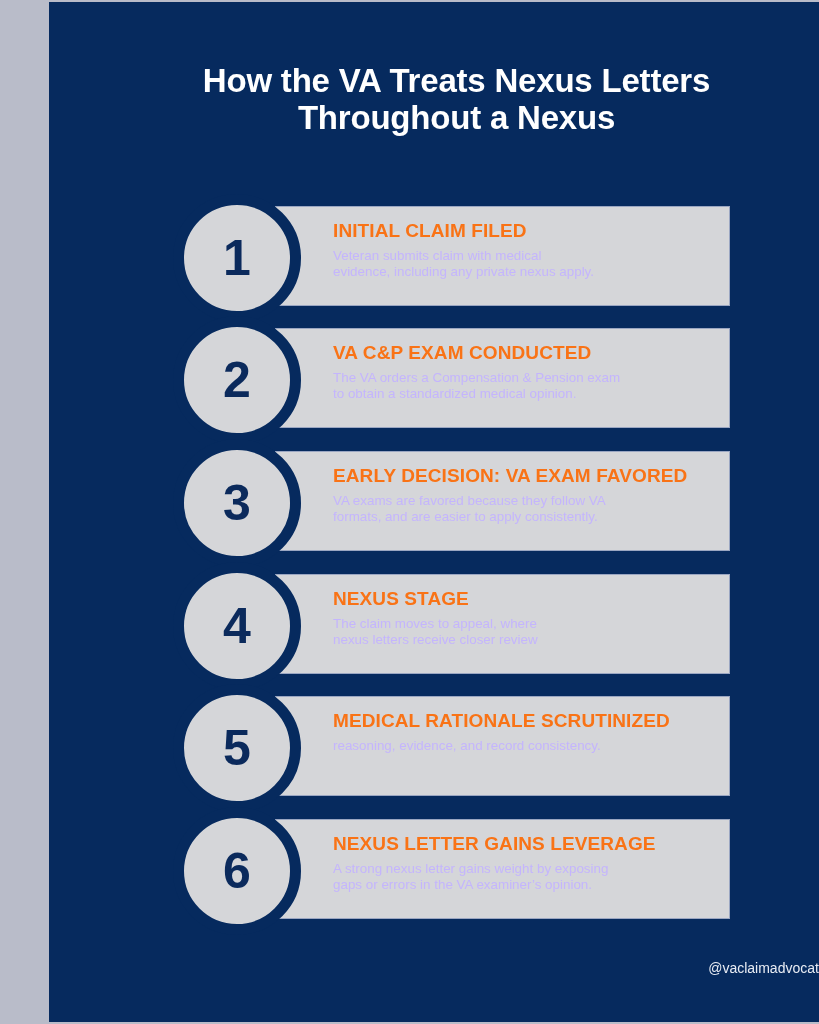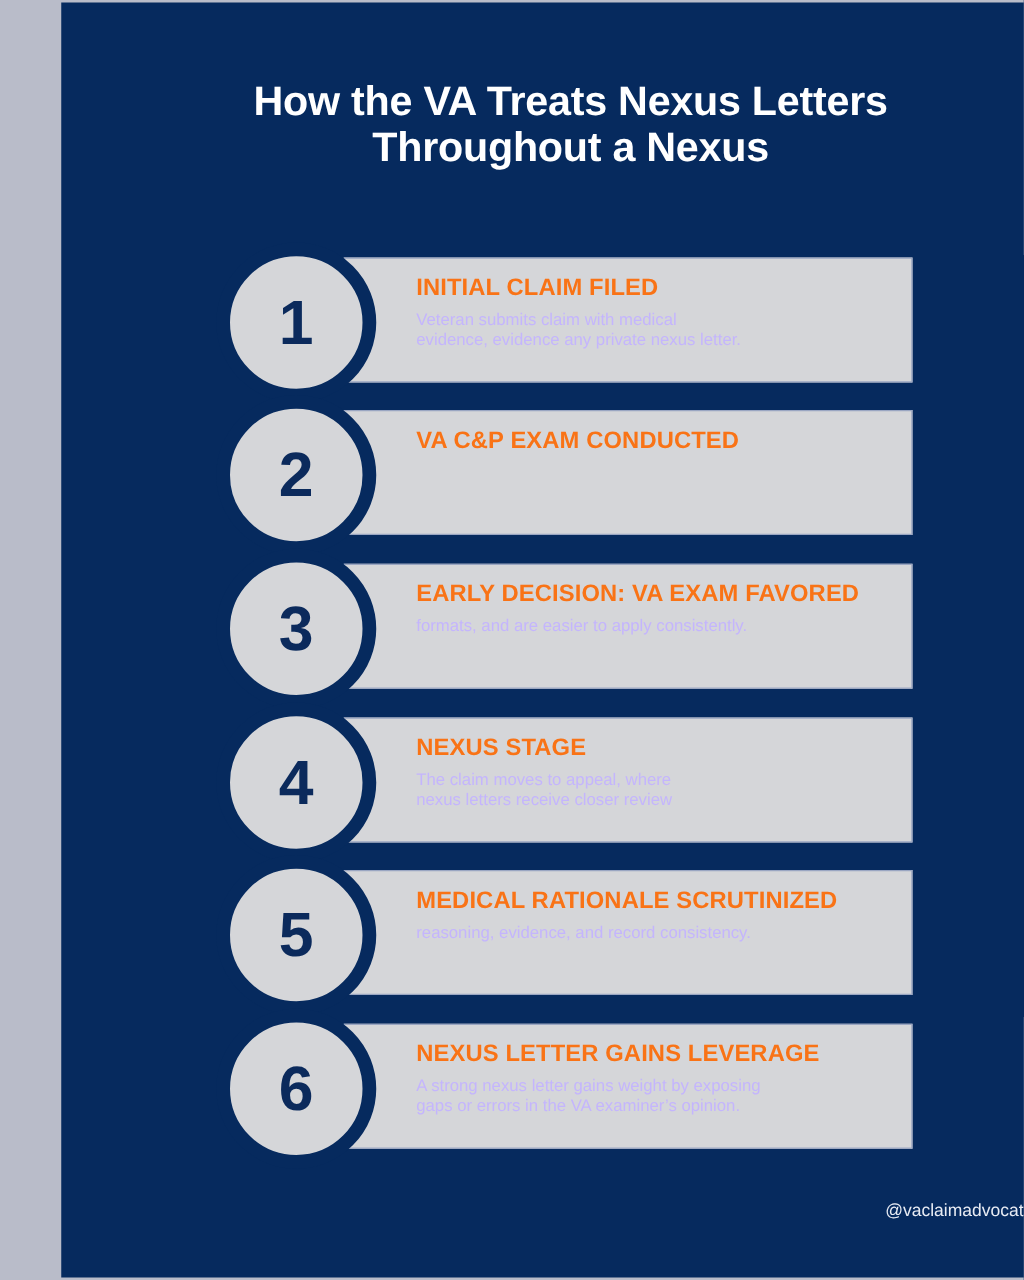--- a/index.html
+++ b/index.html
@@ -66,41 +66,44 @@
 
   <div class="steps">
     <div class="step" style="top:200px;">
       <div class="card"></div>
       <div class="circle">
         <span>1</span>
       </div>
       <div class="step-title">INITIAL CLAIM FILED</div>
       <div class="step-desc">
         <span>Veteran submits claim with medical</span>
-        <span>evidence, evidence any private nexus letter.</span>
+        <span>evidence, including any private nexus apply.</span>
       </div>
     </div>
 
     <div class="step" style="top:322px;">
       <div class="card"></div>
       <div class="circle">
         <span>2</span>
       </div>
       <div class="step-title">VA C&amp;P EXAM CONDUCTED</div>
       <div class="step-desc">
+        <span>The VA orders a Compensation &amp; Pension exam</span>
+        <span>to obtain a standardized medical opinion.</span>
       </div>
     </div>
 
     <div class="step" style="top:445px;">
       <div class="card"></div>
       <div class="circle">
         <span>3</span>
       </div>
       <div class="step-title">EARLY DECISION: VA EXAM FAVORED</div>
       <div class="step-desc">
+        <span>VA exams are favored because they follow VA</span>
         <span>formats, and are easier to apply consistently.</span>
       </div>
     </div>
 
     <div class="step" style="top:568px;">
       <div class="card"></div>
       <div class="circle">
         <span>4</span>
       </div>
       <div class="step-title">NEXUS STAGE</div>

